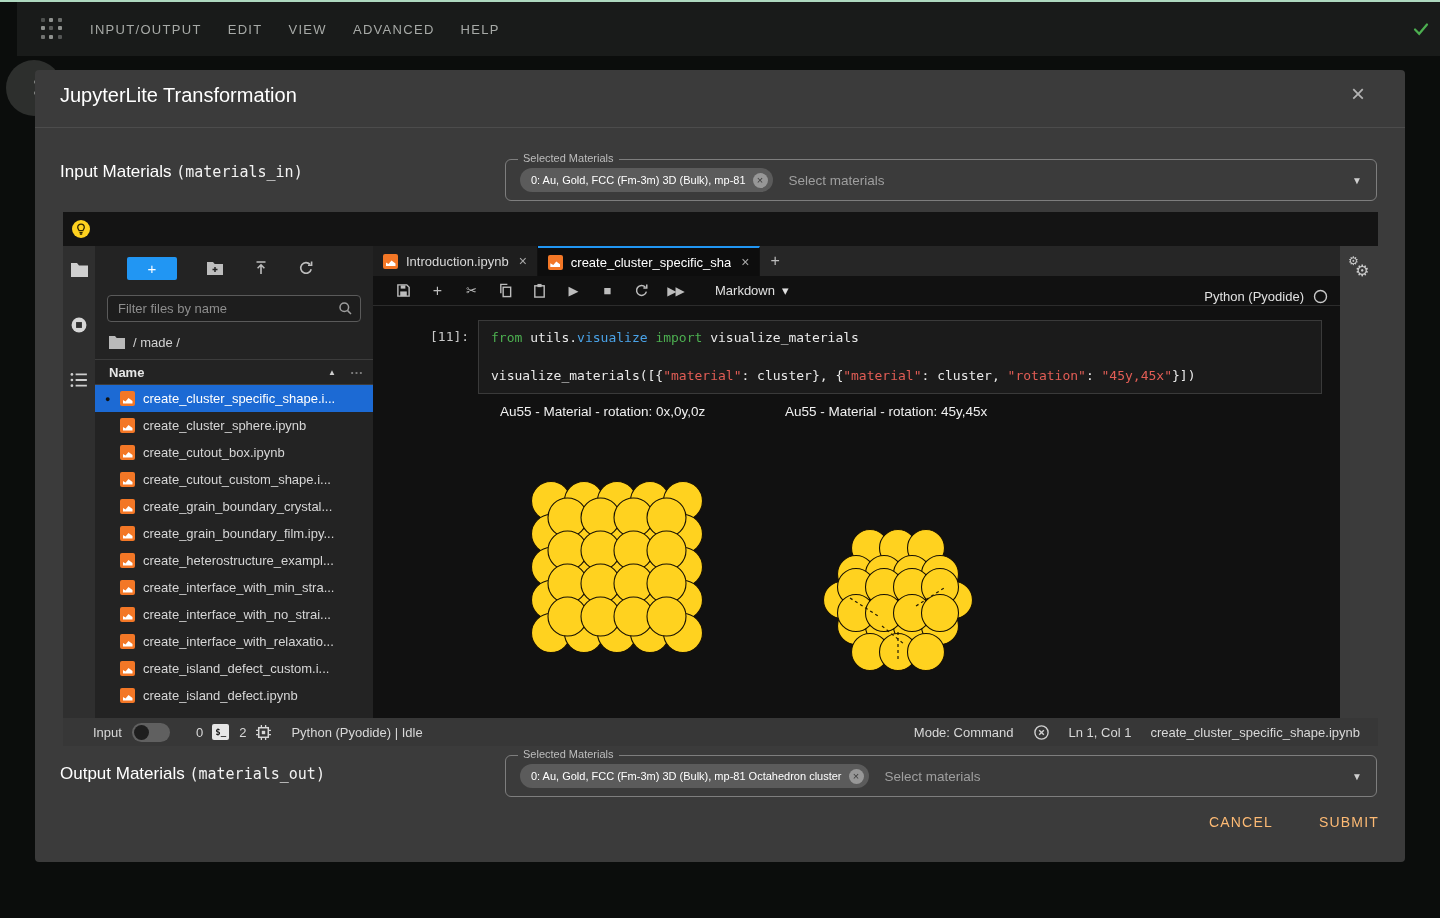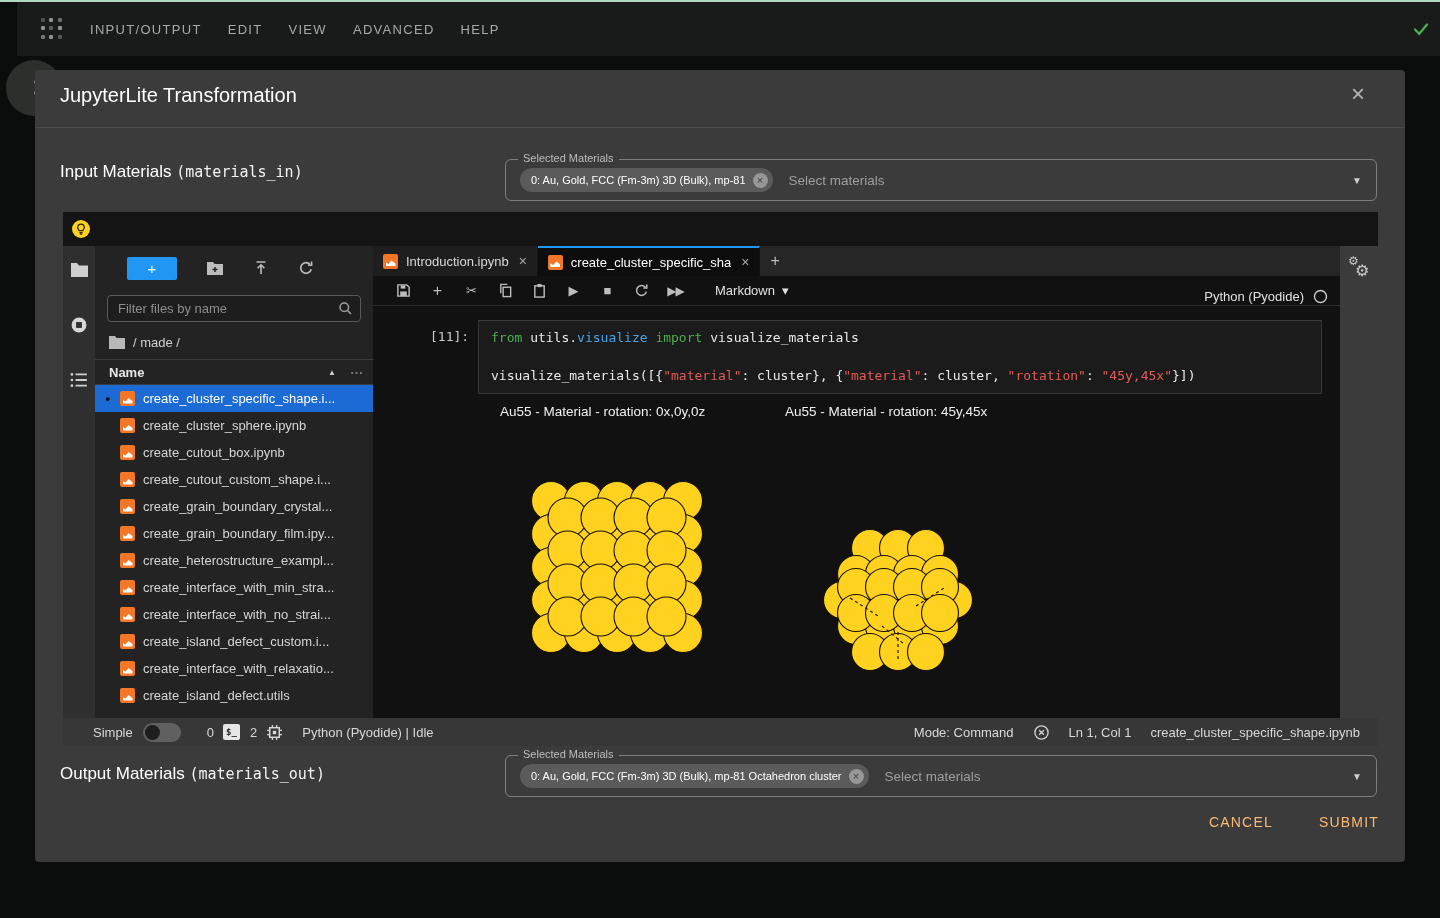--- a/index.html
+++ b/index.html
@@ -292,33 +292,33 @@
               <li class="fb-row">
                 <span class="nb-icon">
                   <i></i>
                 </span>
                 <span>create_interface_with_no_strai...</span>
               </li>
               <li class="fb-row">
                 <span class="nb-icon">
                   <i></i>
                 </span>
+                <span>create_interface_with_relaxatio...</span>
+              </li>
+              <li class="fb-row">
+                <span class="nb-icon">
+                  <i></i>
+                </span>
                 <span>create_island_defect_custom.i...</span>
               </li>
               <li class="fb-row">
                 <span class="nb-icon">
                   <i></i>
                 </span>
-                <span>create_interface_with_relaxatio...</span>
-              </li>
-              <li class="fb-row">
-                <span class="nb-icon">
-                  <i></i>
-                </span>
-                <span>create_island_defect.utils</span>
+                <span>create_island_defect.ipynb</span>
               </li>
             </ul>
         </div>
 
         <div class="nb-main">
 
           <div class="nb-tabbar" id="nb-tabs">
               <div class="nb-tab">
                 <span class="nb-icon">
                   <i></i>
@@ -469,21 +469,21 @@
 
         <div class="rightgutter">
           <span class="gears">
             <span class="g1">⚙</span>
             <span class="g2">⚙</span>
           </span>
         </div>
       </div>
 
       <div class="jlab-statusbar">
-        <span>Simple</span>
+        <span>Input</span>
         <span class="toggle">
             <i></i>
           </span>
         <span class="sb-count">0</span>
         <span class="term-badge">$_</span>
         <span class="sb-count" style="margin-left:10px">2</span>
         <span class="sb-ic">
           <svg width="17" height="17" viewBox="0 0 16 16">
               <rect x="3.5" y="3.5" width="9" height="9" fill="none" stroke="#d8d8d8" stroke-width="1.4"></rect>
               <rect x="6.4" y="6.4" width="3.2" height="3.2" fill="#d8d8d8"></rect>

